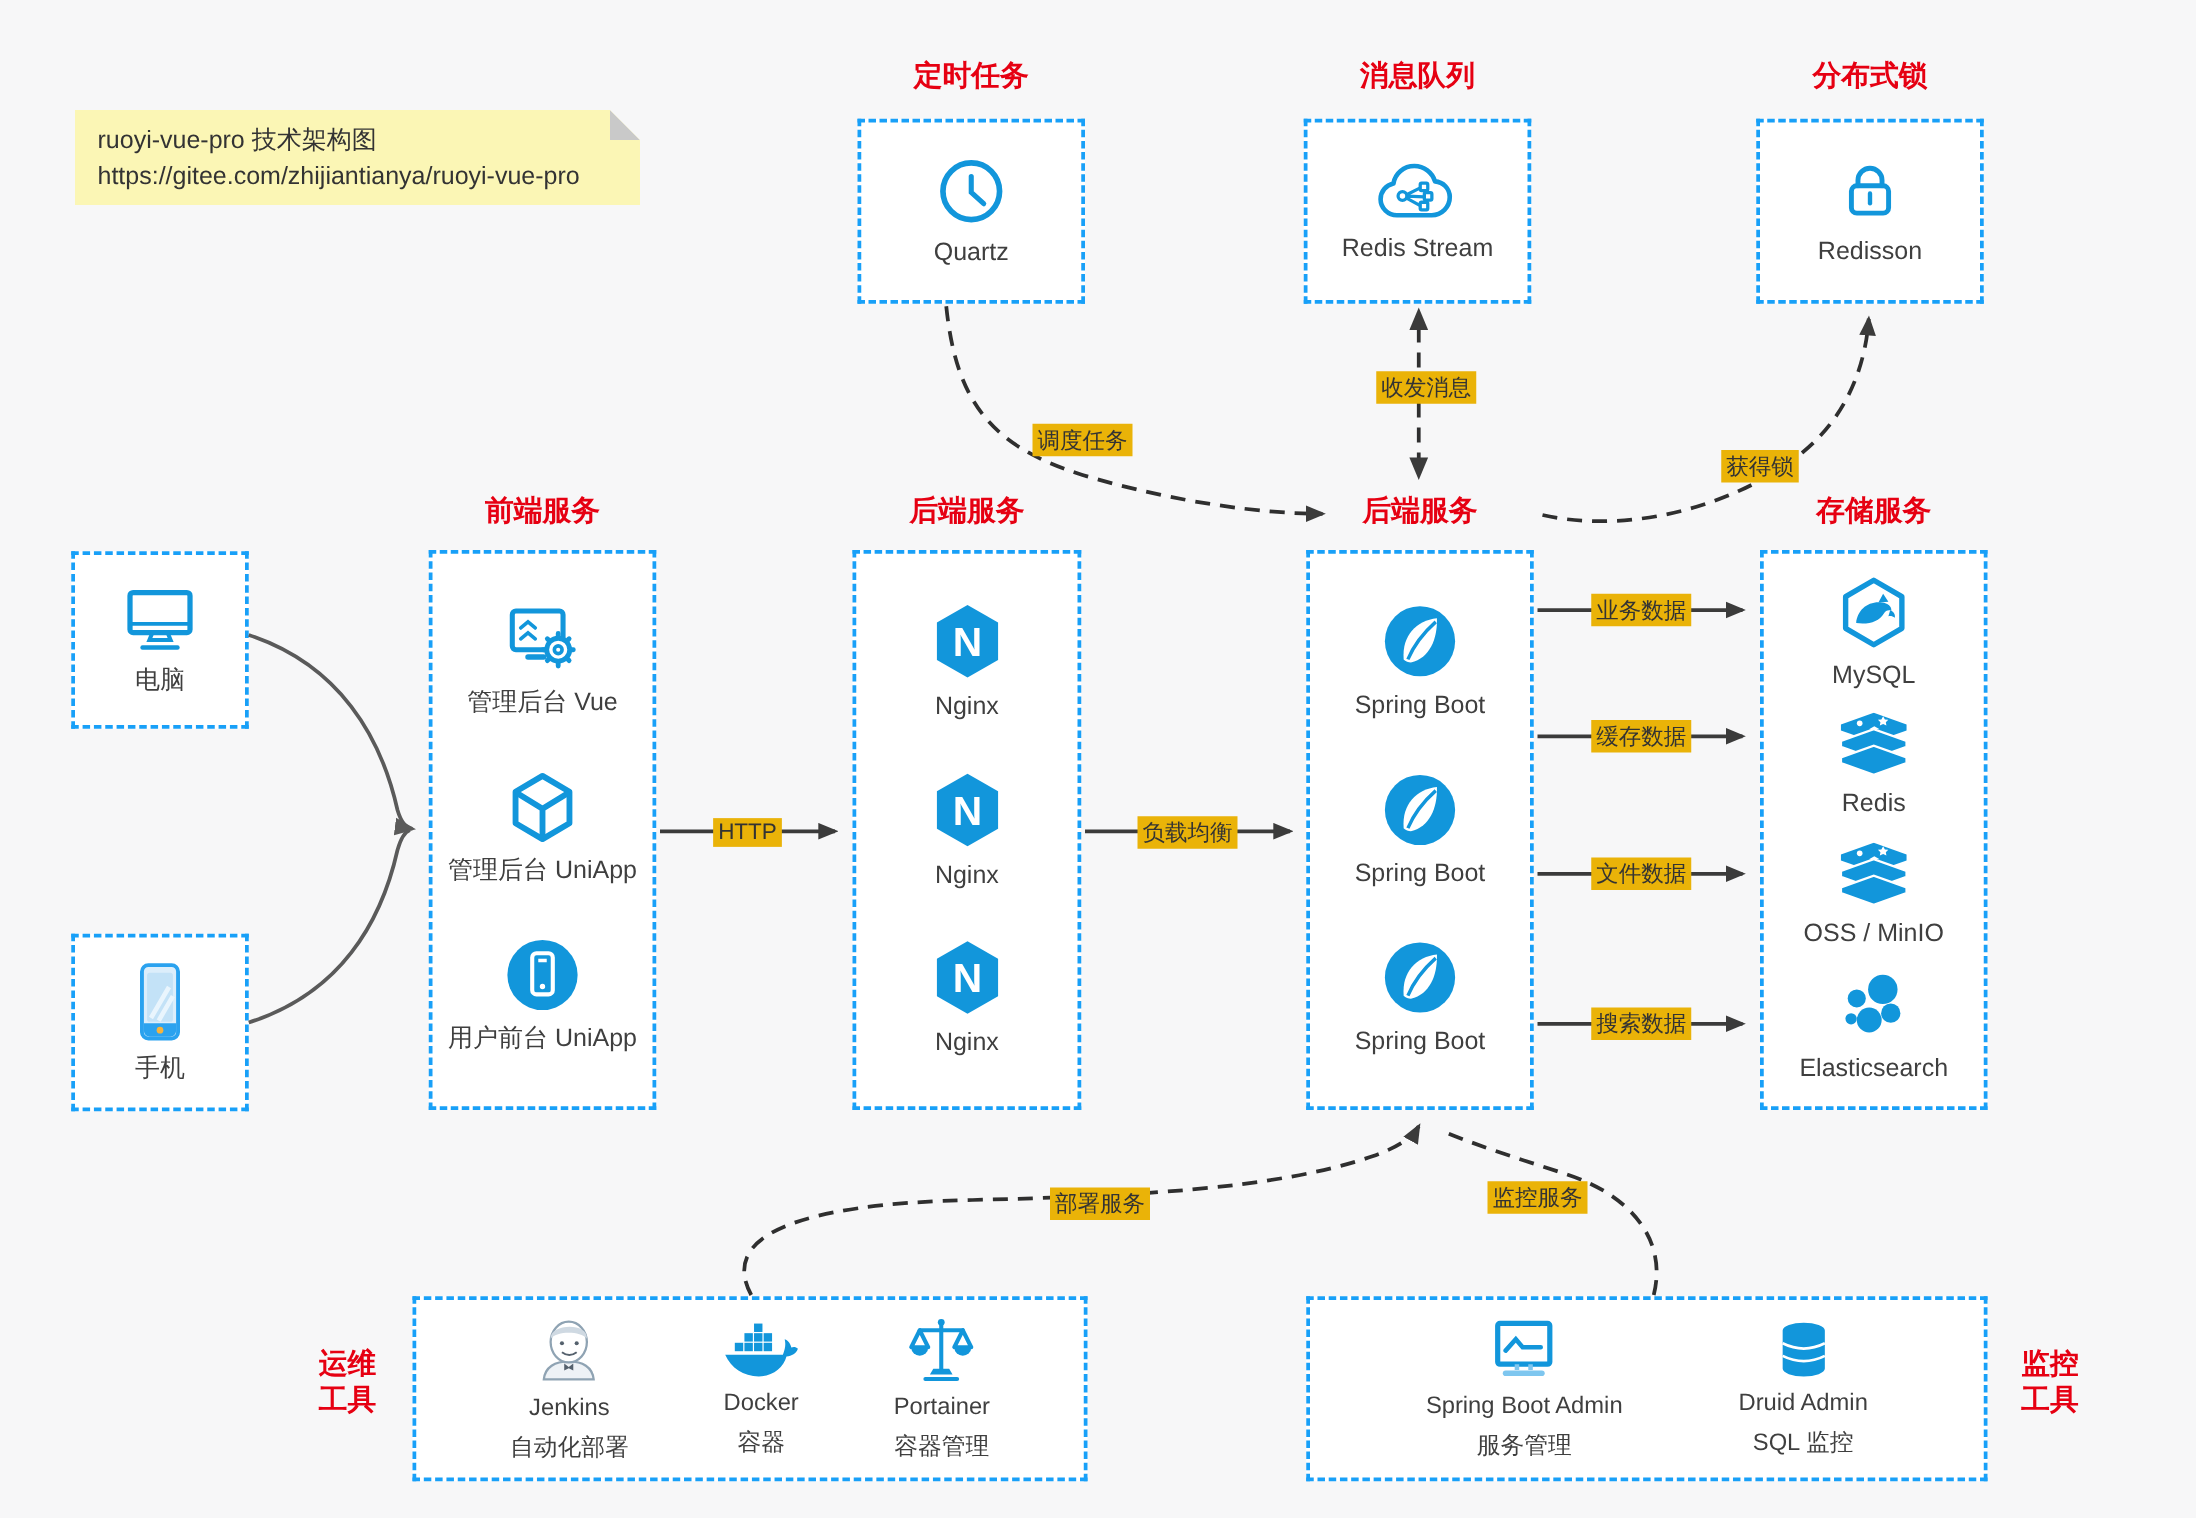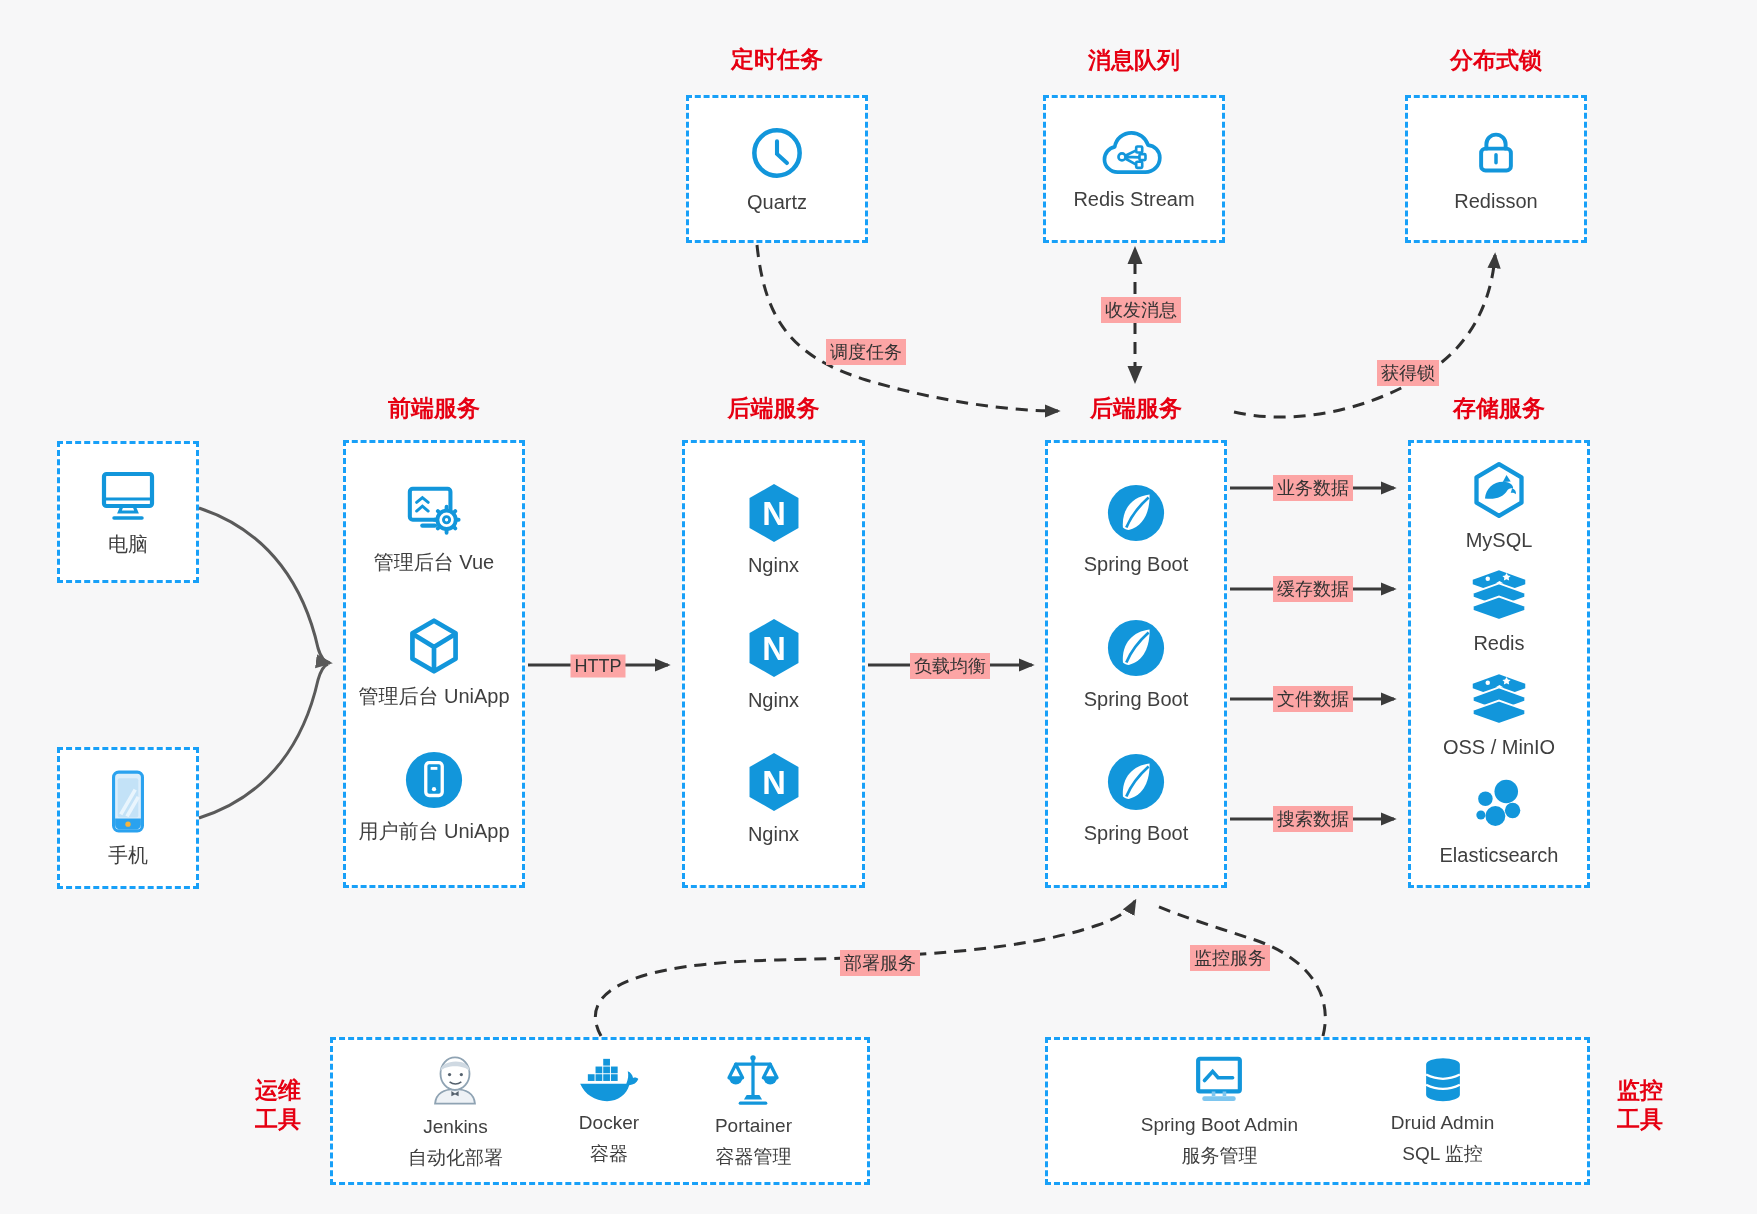--- a/index.html
+++ b/index.html
@@ -7,37 +7,45 @@
           font-family:"Liberation Sans",sans-serif;color:#3f3f3f;}
   .box{position:absolute;background:#fff;border:3px dashed #18a0f8;box-sizing:border-box;
        display:flex;flex-direction:column;align-items:center;justify-content:space-evenly;}
   .box.hrow{flex-direction:row;}
   .item{display:flex;flex-direction:column;align-items:center;gap:7px;}
   .item .lbl{font-size:20px;color:#3f3f3f;text-align:center;line-height:1.3;white-space:nowrap;}
   .item .sub{font-size:19px;color:#3f3f3f;text-align:center;}
   .group-title{position:absolute;color:#e60012;font-weight:bold;font-size:23px;text-align:center;
                height:28px;line-height:28px;white-space:nowrap;}
   .side-title{position:absolute;color:#e60012;font-weight:bold;font-size:23px;text-align:center;line-height:1.25;}
-  .edge-label{position:absolute;background:#fca5a5;color:#333;font-size:18px;padding:1px 4px;
+  .edge-label{position:absolute;background:#eab308;color:#333;font-size:18px;padding:1px 4px;
               transform:translate(-50%,-50%);white-space:nowrap;z-index:4;}
   .note{position:absolute;left:60px;top:88px;width:452px;height:76px;background:#fbf6b5;z-index:2;}
   .note .txt{padding:10px 0 0 18px;font-size:20px;line-height:1.45;color:#333;}
   .note .fold-shadow{position:absolute;right:0;top:0;width:0;height:0;
        border-bottom:24px solid #c9c9c9;border-right:24px solid transparent;}
   .note .fold-cover{position:absolute;right:0;top:0;width:0;height:0;
        border-top:24px solid #f7f7f8;border-left:24px solid transparent;}
   svg.overlay{position:absolute;left:0;top:0;z-index:3;pointer-events:none;}
   .box{z-index:2;}
   .icon{display:flex;align-items:center;justify-content:center;}
 </style>
 </head>
 <body>
 
 <div id="canvas">
 
+  <div class="note">
+    <div class="fold-shadow"></div>
+    <div class="fold-cover"></div>
+    <div class="txt">
+      <div>ruoyi-vue-pro 技术架构图</div>
+      <div>https://gitee.com/zhijiantianya/ruoyi-vue-pro</div>
+    </div>
+  </div>
 
   <svg class="overlay" width="1757" height="1214" viewBox="0 0 1757 1214">
     <defs>
       <marker id="ah" viewBox="0 0 12 10" markerWidth="16" markerHeight="14" refX="10" refY="5" orient="auto" markerUnits="userSpaceOnUse">
           <path d="M0 0 L12 5 L0 10 Z" fill="#3b3b3b"></path>
         </marker>
       <marker id="ahg" viewBox="0 0 12 10" markerWidth="17" markerHeight="15" refX="10" refY="5" orient="auto" markerUnits="userSpaceOnUse">
           <path d="M0 0 L12 5 L0 10 Z" fill="#5a5a5a"></path>
         </marker>
     </defs>
@@ -54,21 +62,21 @@
 
     <path d="M757 245 C765 322 793 357 866 380 C940 402 1010 411 1058 411" fill="none" stroke="#2f2f2f" stroke-width="3" stroke-dasharray="12 8" marker-end="url(#ah)"></path>
     <path d="M1135 262 V368" fill="none" stroke="#2f2f2f" stroke-width="3" stroke-dasharray="12 8"></path>
     <path d="M1135 246 L1127.5 264 L1142.5 264 Z" fill="#3b3b3b"></path>
     <path d="M1135 384 L1127.5 366 L1142.5 366 Z" fill="#3b3b3b"></path>
     <path d="M1234 412 C1305 428 1390 404 1442 362 C1474 336 1492 298 1495 255" fill="none" stroke="#2f2f2f" stroke-width="3" stroke-dasharray="12 8" marker-end="url(#ah)"></path>
     <path d="M601 1036 C576 990 634 963 778 960 C900 957 1020 952 1098 925 C1118 918 1130 910 1135 901" fill="none" stroke="#2f2f2f" stroke-width="3" stroke-dasharray="12 8" marker-end="url(#ah)"></path>
     <path d="M1323 1036 C1334 992 1305 956 1252 939 C1218 928 1180 916 1152 904" fill="none" stroke="#2f2f2f" stroke-width="3" stroke-dasharray="12 8"></path>
   </svg>
 
-  <div class="group-title" style="left:686px;top:46px;width:182px;font-family:Liberation Serif, serif;">定时任务</div>
+  <div class="group-title" style="left:686px;top:46px;width:182px;">定时任务</div>
   <div class="group-title" style="left:1043px;top:46px;width:182px;">消息队列</div>
   <div class="group-title" style="left:1405px;top:46px;width:182px;">分布式锁</div>
   <div class="group-title" style="left:343px;top:394px;width:182px;">前端服务</div>
   <div class="group-title" style="left:682px;top:394px;width:183px;">后端服务</div>
   <div class="group-title" style="left:1045px;top:394px;width:182px;">后端服务</div>
   <div class="group-title" style="left:1408px;top:394px;width:182px;">存储服务</div>
 
   <div class="box" style="left:686px;top:95px;width:182px;height:148px;">
     <div class="item">
       <span class="icon">

